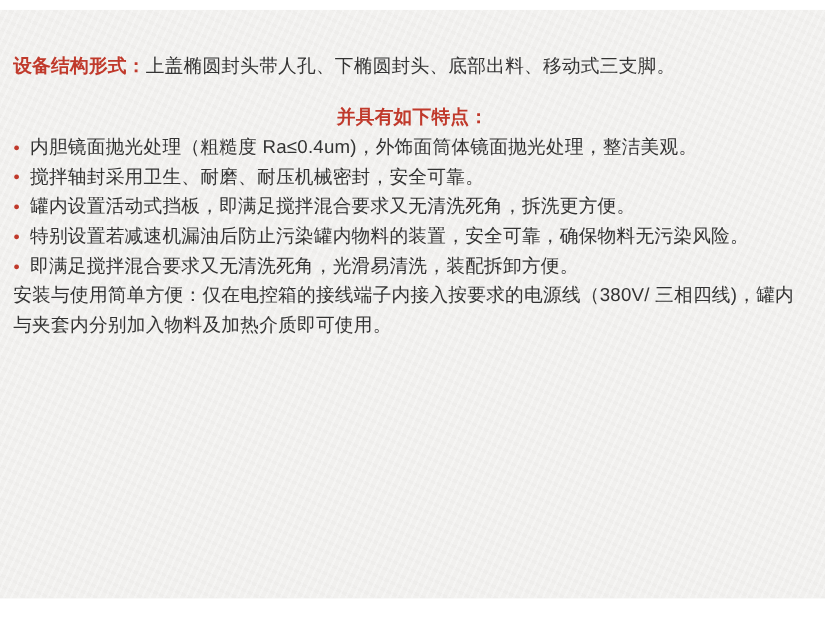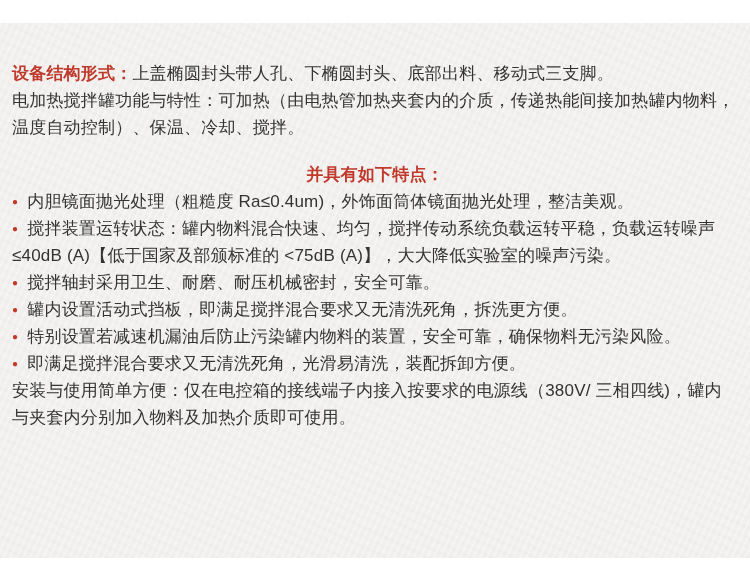--- a/index.html
+++ b/index.html
@@ -8,21 +8,21 @@
   }
   body {
     width: 750px;
     height: 562px;
     background: #ffffff;
     overflow: hidden;
     font-family: "Liberation Sans", "DejaVu Sans", sans-serif;
   }
   .sheet {
     position: absolute;
-    top: 23px;
+    top: 9px;
     left: 0;
     width: 750px;
     height: 535px;
     background-color: #f1f0ee;
     background-image:
       repeating-linear-gradient(115deg, rgba(255,255,255,0.30) 0px, rgba(255,255,255,0.30) 2px, rgba(0,0,0,0.0) 2px, rgba(0,0,0,0.0) 6px),
       repeating-linear-gradient(25deg, rgba(0,0,0,0.012) 0px, rgba(0,0,0,0.012) 3px, rgba(0,0,0,0.0) 3px, rgba(0,0,0,0.0) 9px);
     overflow: hidden;
   }
   .doc {
@@ -54,29 +54,27 @@
   }
 </style>
 </head>
 <body>
 
 <div class="sheet">
   <div class="doc">
 
     <p><span class="red">设备结构形式：</span><span>上盖椭圆封头带人孔、下椭圆封头、底部出料、移动式三支脚。</span></p>
 
-    <p>电加热搅拌罐功能与特性：可加热（由电热管加热夹套内的介质，传递热能间接加热罐内物料，温度自动控制）、保温、冷却、搅拌。</p>
 
     <p class="red features-heading">并具有如下特点：</p>
 
 
     <p><span class="dot">●</span><span>内胆镜面抛光处理（粗糙度 Ra≤0.4um)，外饰面筒体镜面抛光处理，整洁美观。</span></p>
 
 
-    <p><span class="dot">●</span><span>搅拌装置运转状态：罐内物料混合快速、均匀，搅拌传动系统负载运转平稳，负载运转噪声≤40dB (A)【低于国家及部颁标准的 &lt;75dB (A)】，大大降低实验室的噪声污染。</span></p>
 
     <p><span class="dot">●</span><span>搅拌轴封采用卫生、耐磨、耐压机械密封，安全可靠。</span></p>
 
     <p><span class="dot">●</span><span>罐内设置活动式挡板，即满足搅拌混合要求又无清洗死角，拆洗更方便。</span></p>
 
     <p><span class="dot">●</span><span>特别设置若减速机漏油后防止污染罐内物料的装置，安全可靠，确保物料无污染风险。</span></p>
 
 
     <p><span class="dot">●</span><span>即满足搅拌混合要求又无清洗死角，光滑易清洗，装配拆卸方便。</span></p>
 

